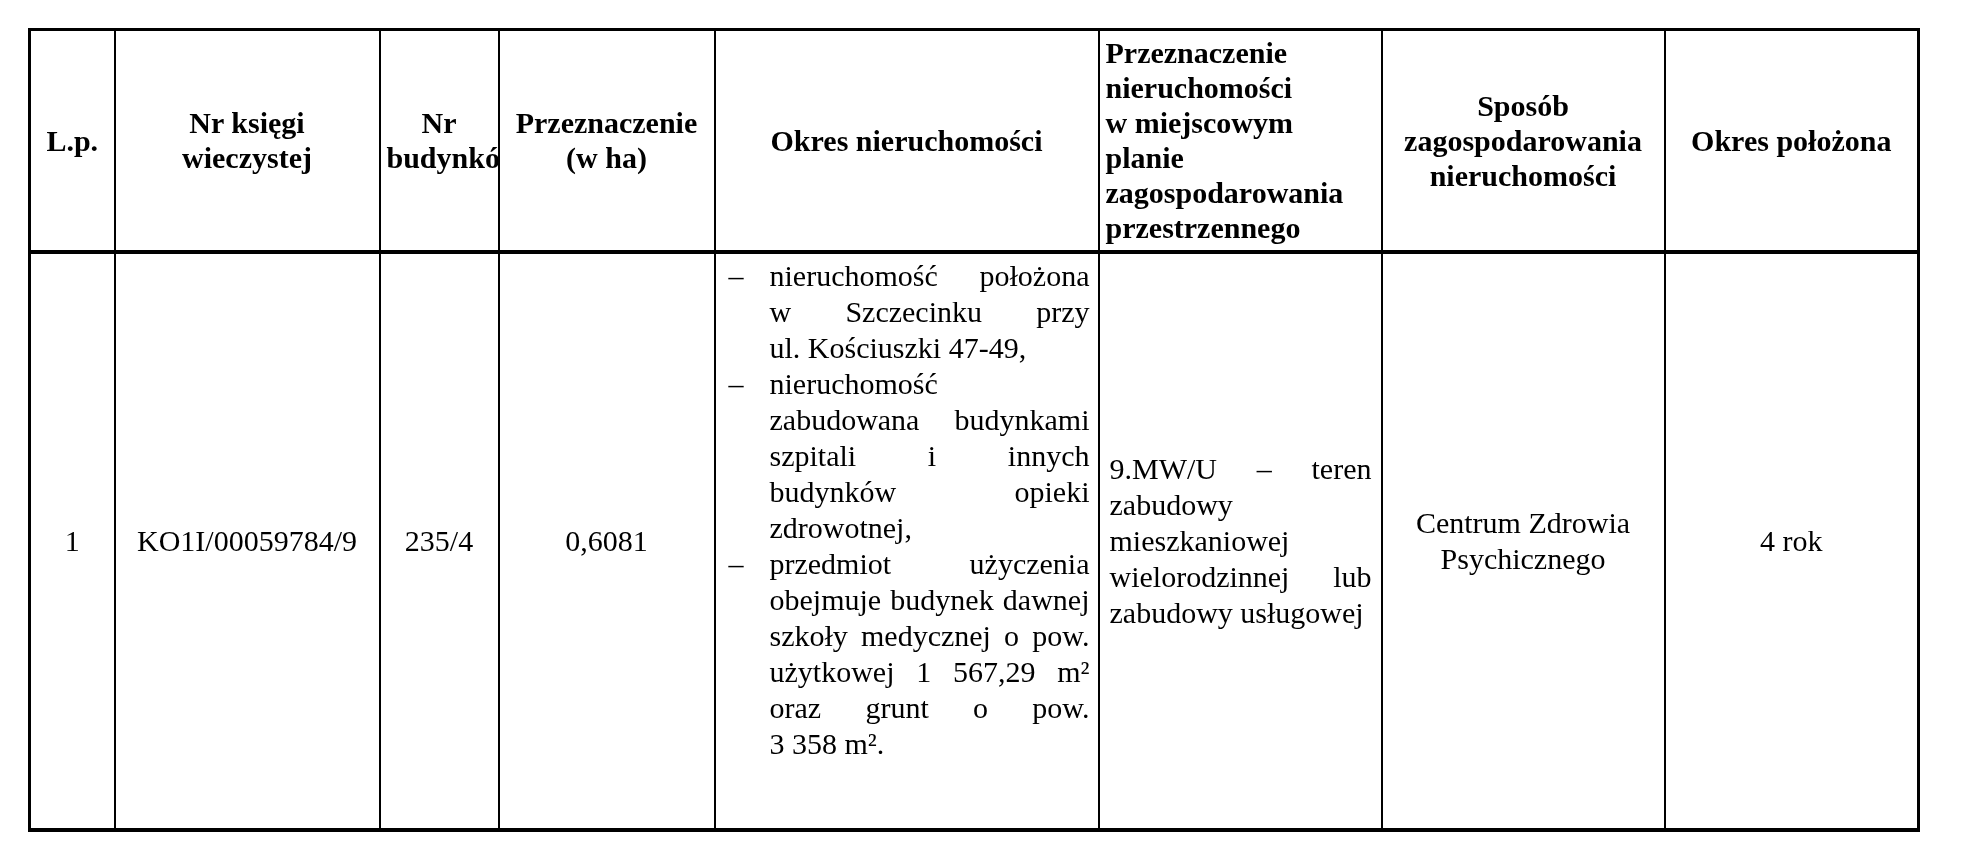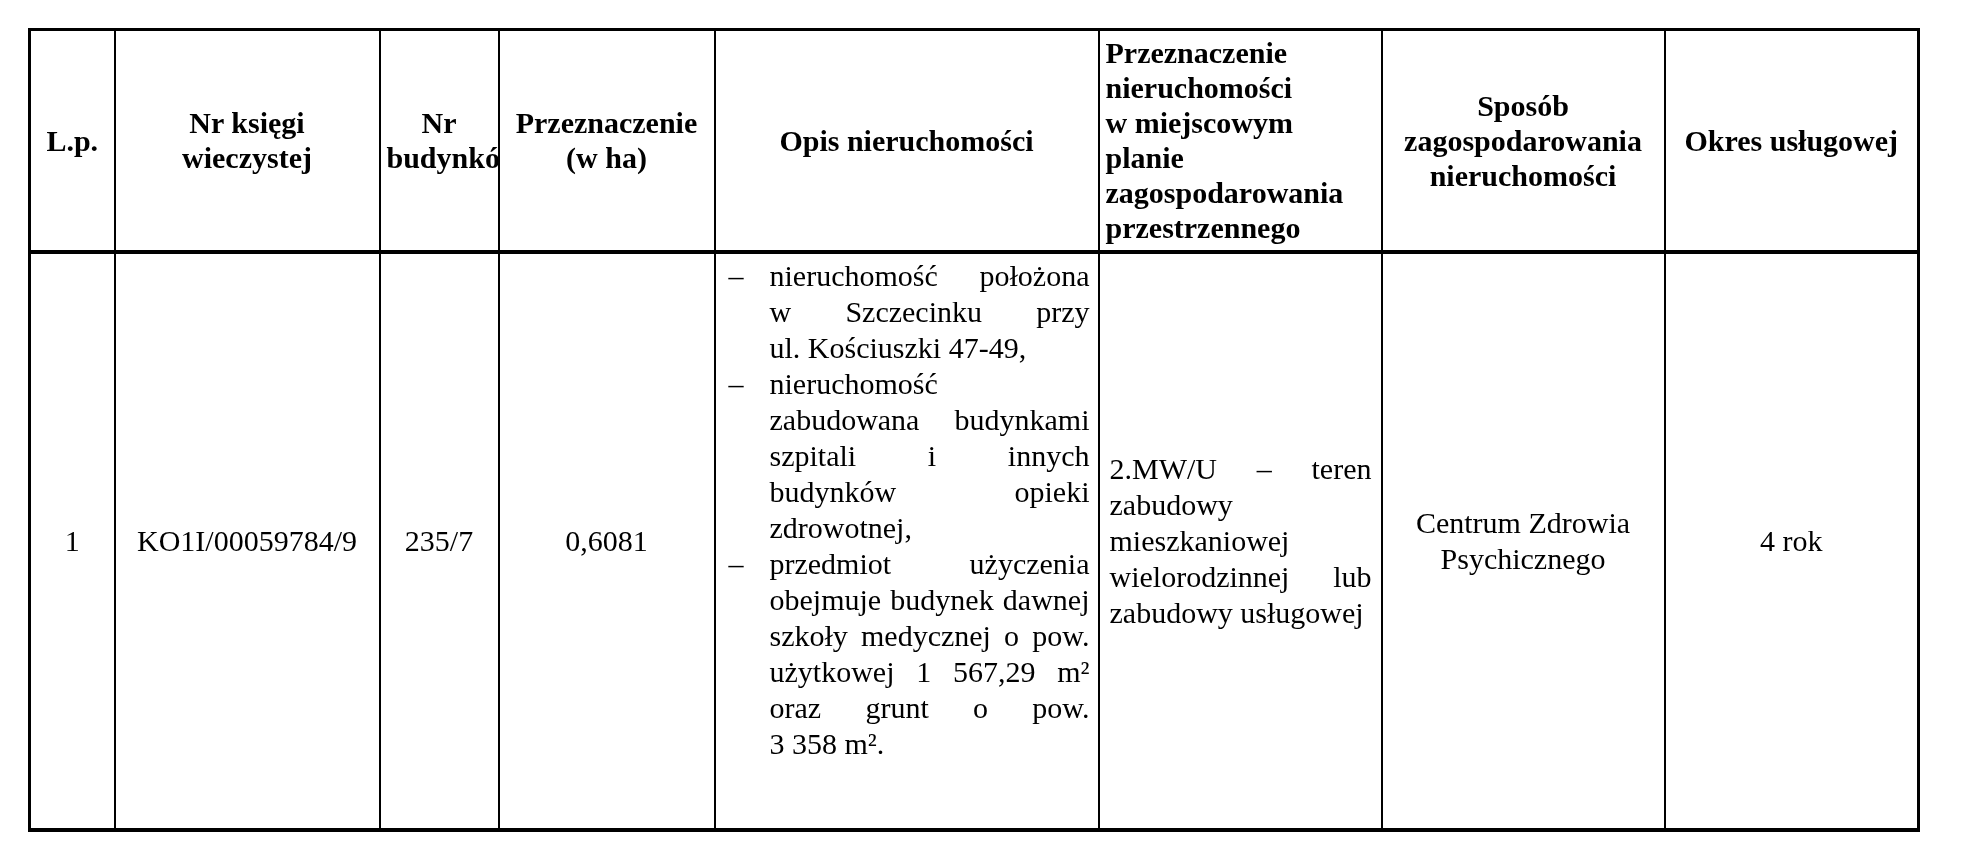--- a/index.html
+++ b/index.html
@@ -93,44 +93,44 @@
     <col style="width:283px">
     <col style="width:283px">
     <col style="width:254px">
   </colgroup>
   <thead>
     <tr>
       <th>L.p.</th>
       <th>Nr księgi wieczystej</th>
       <th>Nr budynków</th>
       <th>Przeznaczenie (w ha)</th>
-      <th>Opis nieruchomości</th>
+      <th>Okres nieruchomości</th>
       <th class="th-przeznaczenie">Przeznaczenie nieruchomości w&nbsp;miejscowym planie zagospodarowania przestrzennego</th>
       <th>Sposób zagospodarowania nieruchomości</th>
-      <th>Okres usługowej</th>
+      <th>Okres położona</th>
     </tr>
   </thead>
   <tbody>
     <tr>
       <td class="cell-lp">1</td>
       <td class="cell-ksiega">KO1I/00059784/9</td>
-      <td class="cell-dzialka">235/7</td>
+      <td class="cell-dzialka">235/4</td>
       <td class="cell-powierzchnia">0,6081</td>
       <td class="cell-opis">
         <div class="opis-item">
           <span class="opis-marker">–</span>
           <span class="opis-text">nieruchomość położona w&nbsp;Szczecinku przy ul.&nbsp;Kościuszki 47-49,</span>
         </div>
         <div class="opis-item">
           <span class="opis-marker">–</span>
           <span class="opis-text">nieruchomość zabudowana budynkami szpitali i&nbsp;innych budynków opieki zdrowotnej,</span>
         </div>
         <div class="opis-item">
           <span class="opis-marker">–</span>
           <span class="opis-text">przedmiot użyczenia obejmuje budynek dawnej szkoły medycznej o&nbsp;pow. użytkowej 1&nbsp;567,29&nbsp;m² oraz grunt o&nbsp;pow. 3&nbsp;358&nbsp;m².</span>
         </div>
       </td>
-      <td class="cell-przeznaczenie">2.MW/U – teren zabudowy mieszkaniowej wielorodzinnej lub zabudowy usługowej</td>
+      <td class="cell-przeznaczenie">9.MW/U – teren zabudowy mieszkaniowej wielorodzinnej lub zabudowy usługowej</td>
       <td class="cell-sposob">Centrum Zdrowia Psychicznego</td>
       <td class="cell-okres">4 rok</td>
     </tr>
   </tbody>
 </table>
 
 </body></html>

